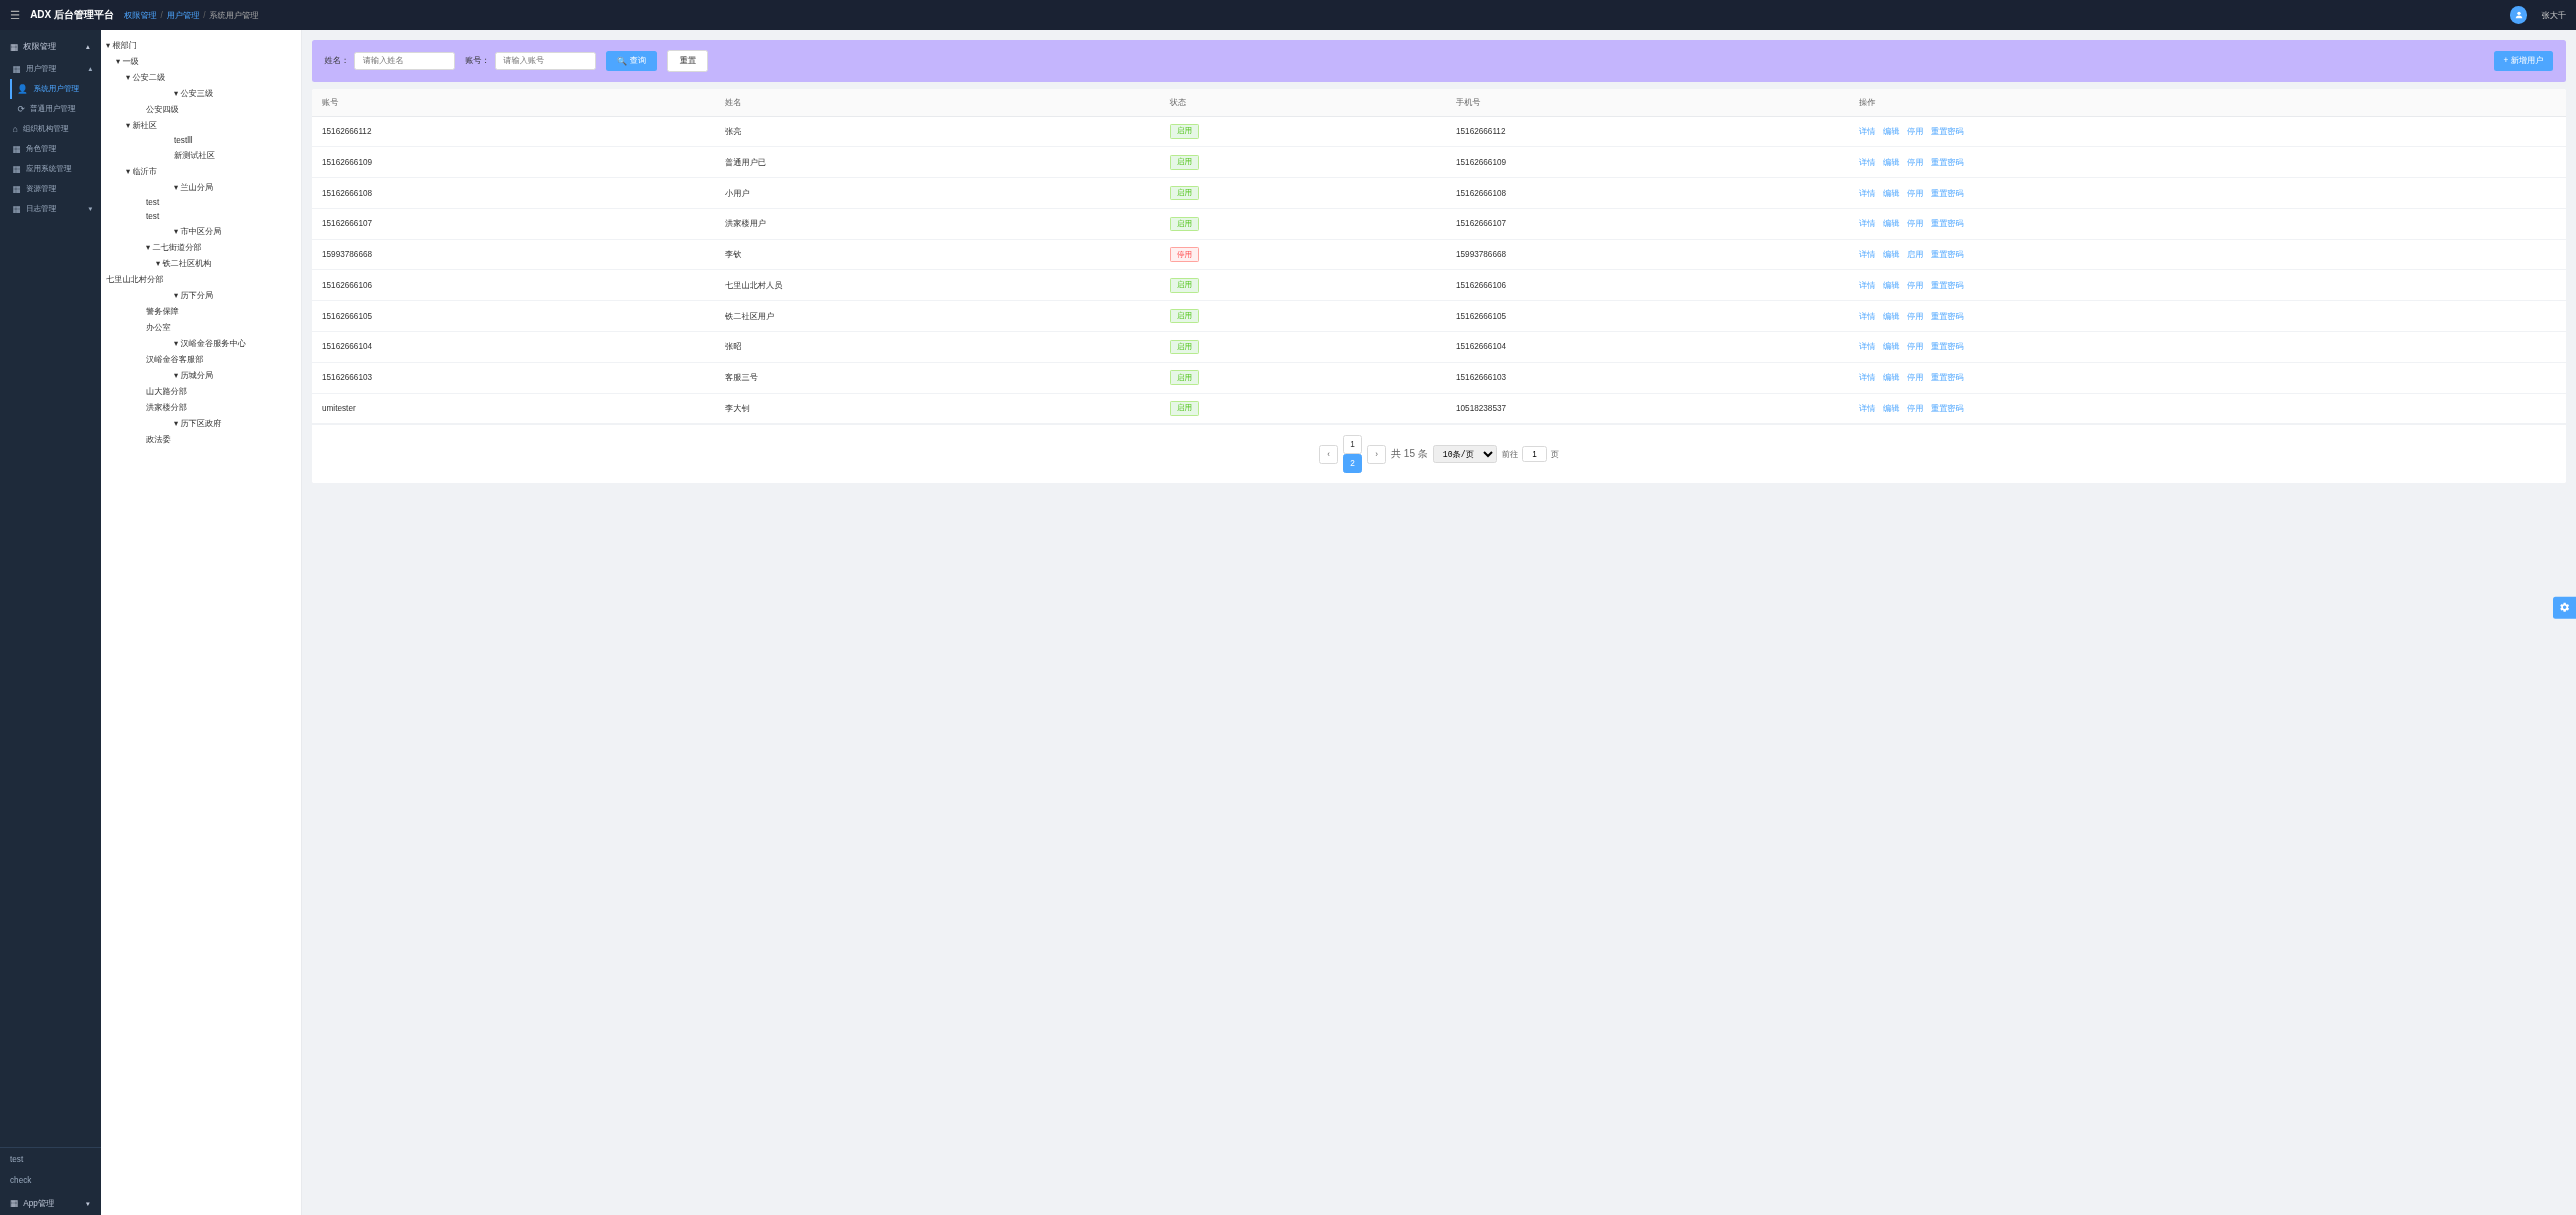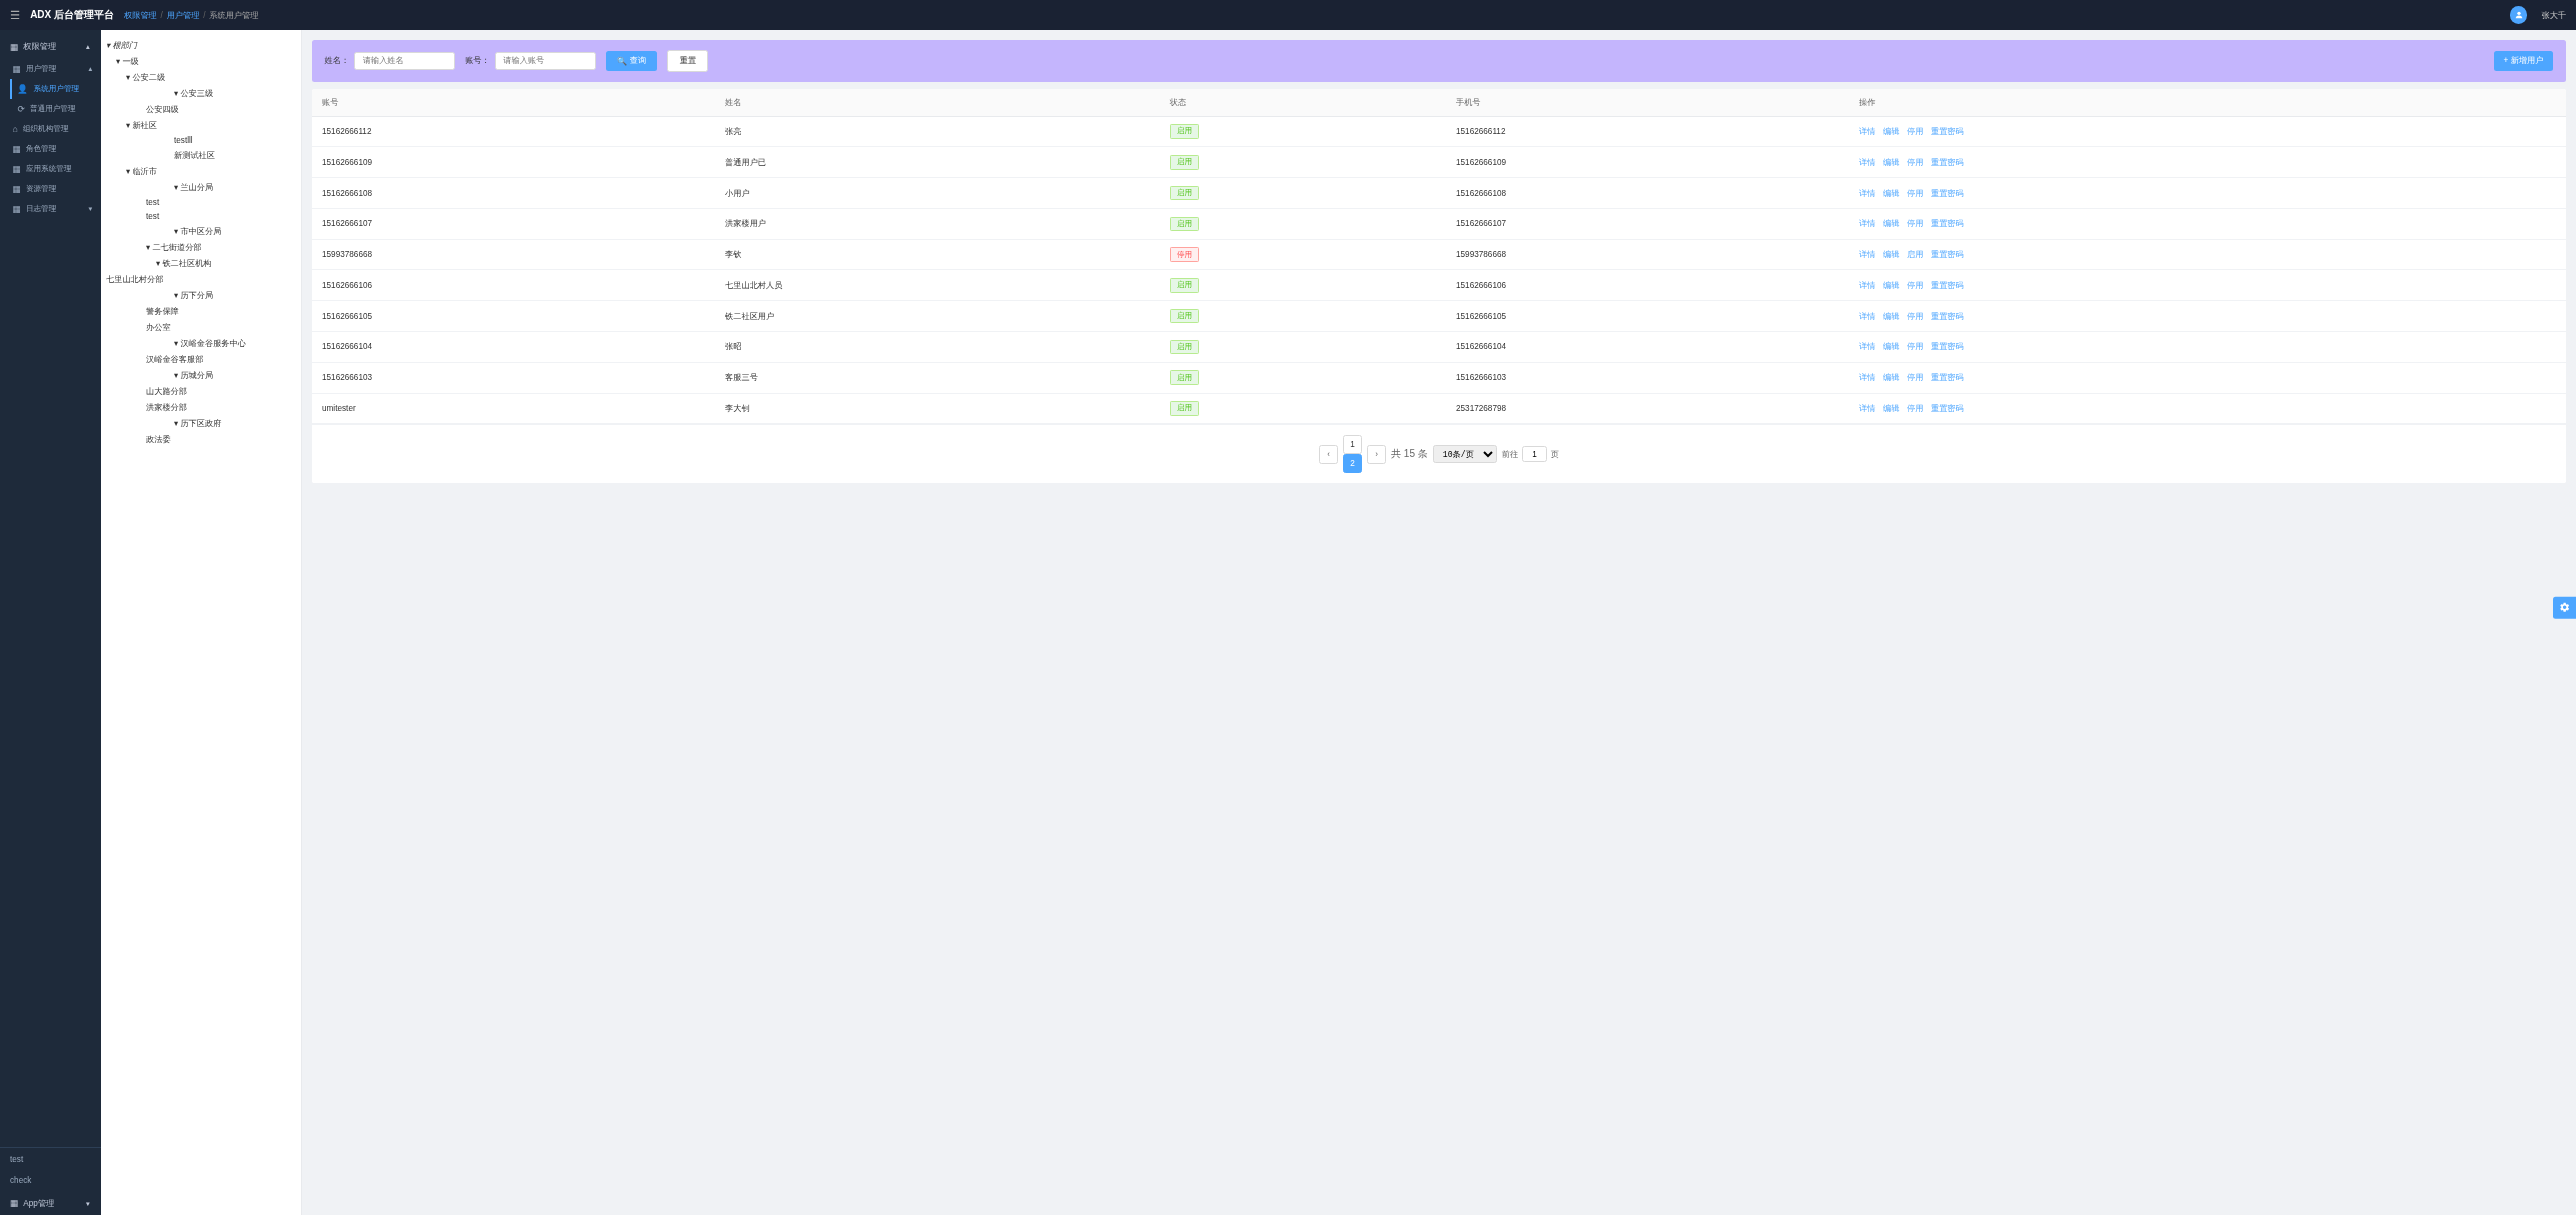--- a/index.html
+++ b/index.html
@@ -99,21 +99,21 @@
     }
     .tree-node {
       display: flex;
       align-items: center;
       padding: 2.5px 5px;
       font-size: 8.2px;
       color: #333;
       cursor: pointer;
       white-space: nowrap;
     }
-    .tree-indent-0 { padding-left: 5px; font-style: italic; }
+    .tree-indent-0 { padding-left: 5px; }
     .tree-indent-1 { padding-left: 15px; }
     .tree-indent-2 { padding-left: 25px; }
     .tree-indent-3 { padding-left: 52px; margin-left: 21px; }
     .tree-indent-4 { padding-left: 45px; }
     .tree-indent-5 { padding-left: 55px; }
 
     
     .main-panel {
       flex: 1;
       overflow: auto;
@@ -584,21 +584,21 @@
                     <span class="action-link">编辑</span>
                     <span class="action-link">停用</span>
                     <span class="action-link">重置密码</span>
         </div>
       </td>
     </tr>
               <tr>
       <td>umitester</td>
       <td>李大钊</td>
       <td><span class="status-badge status-enabled">启用</span></td>
-      <td>25317268798</td>
+      <td>10518238537</td>
       <td>
         <div class="action-links">
           <span class="action-link">详情</span>
                     <span class="action-link">编辑</span>
                     <span class="action-link">停用</span>
                     <span class="action-link">重置密码</span>
         </div>
       </td>
     </tr>
             </tbody>

